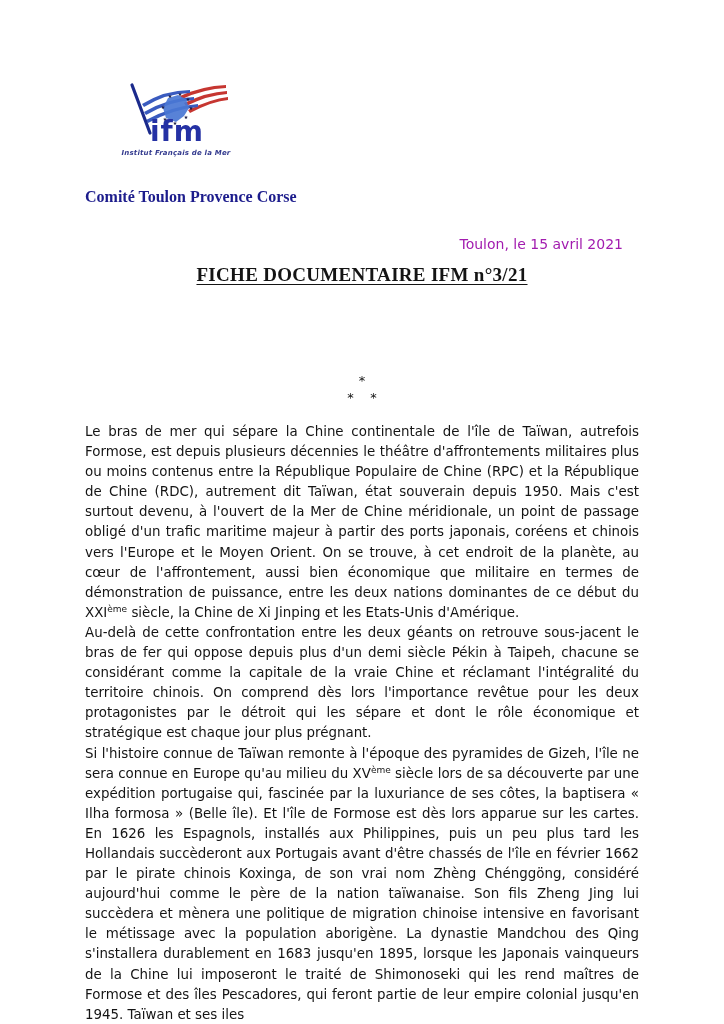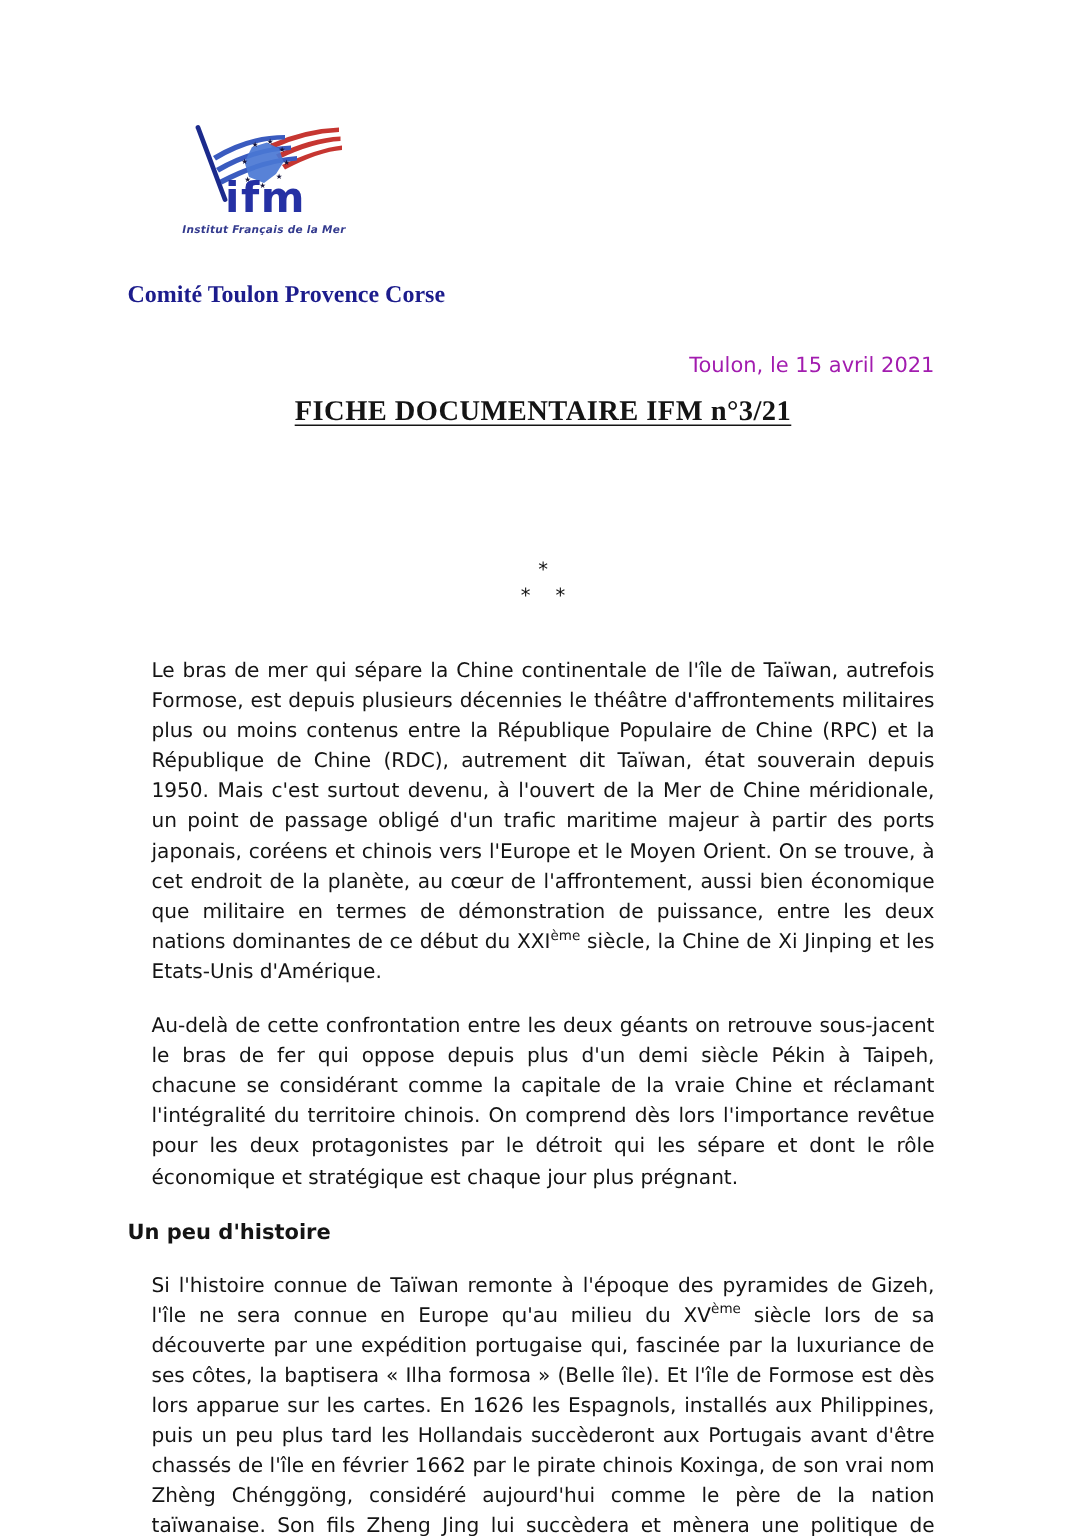--- a/index.html
+++ b/index.html
@@ -82,21 +82,21 @@
   .stars div{white-space:pre;}
   .body-text{
     position:absolute;
     left:85px;
     top:422px;
     width:554px;
     font-size:13.4px;
     line-height:20.1px;
     text-align:justify;
   }
-  .para{margin:16px;}
+  .para{margin:0;}
   .section-heading{
     margin:12px 0 12px 0;
     font-size:14px;
     font-weight:bold;
     text-align:left;
   }
   sup{
     font-size:9px;
     line-height:0;
     vertical-align:super;
@@ -146,17 +146,16 @@
 
 
   <div class="stars">
     <div>*</div>
     <div>*    *</div>
   </div>
 
   <div class="body-text">
     <p class="para"><span>Le bras de mer qui sépare la Chine continentale de l'île de Taïwan, autrefois Formose, est depuis plusieurs décennies le théâtre d'affrontements militaires plus ou moins contenus entre la République Populaire de Chine (RPC) et la République de Chine (RDC), autrement dit Taïwan, état souverain depuis 1950. Mais c'est surtout devenu, à l'ouvert de la Mer de Chine méridionale, un point de passage obligé d'un trafic maritime majeur à partir des ports japonais, coréens et chinois vers l'Europe et le Moyen Orient. On se trouve, à cet endroit de la planète, au cœur de l'affrontement, aussi bien économique que militaire en termes de démonstration de puissance, entre les deux nations dominantes de ce début du XXI</span><sup>ème</sup><span> siècle, la Chine de Xi Jinping et les Etats-Unis d'Amérique.</span></p>
     <p class="para">Au-delà de cette confrontation entre les deux géants on retrouve sous-jacent le bras de fer qui oppose depuis plus d'un demi siècle Pékin à Taipeh, chacune se considérant comme la capitale de la vraie Chine et réclamant l'intégralité du territoire chinois. On comprend dès lors l'importance revêtue pour les deux protagonistes par le détroit qui les sépare et dont le rôle économique et stratégique est chaque jour plus prégnant.</p>
-    <h3 class="section-heading">Un peu d'histoire</h3>
     <p class="para"><span>Si l'histoire connue de Taïwan remonte à l'époque des pyramides de Gizeh, l'île ne sera connue en Europe qu'au milieu du XV</span><sup>ème</sup><span> siècle lors de sa découverte par une expédition portugaise qui, fascinée par la luxuriance de ses côtes, la baptisera « Ilha formosa » (Belle île). Et l'île de Formose est dès lors apparue sur les cartes. En 1626 les Espagnols, installés aux Philippines, puis un peu plus tard les Hollandais succèderont aux Portugais avant d'être chassés de l'île en février 1662 par le pirate chinois Koxinga, de son vrai nom Zhèng Chénggöng, considéré aujourd'hui comme le père de la nation taïwanaise. Son fils Zheng Jing lui succèdera et mènera une politique de migration chinoise intensive en favorisant le métissage avec la population aborigène. La dynastie Mandchou des Qing s'installera durablement en 1683 jusqu'en 1895, lorsque les Japonais vainqueurs de la Chine lui imposeront le traité de Shimonoseki qui les rend maîtres de Formose et des îles Pescadores, qui feront partie de leur empire colonial jusqu'en 1945. Taïwan et ses iles</span></p>
   </div>
 
 </div>
 
 </body></html>

